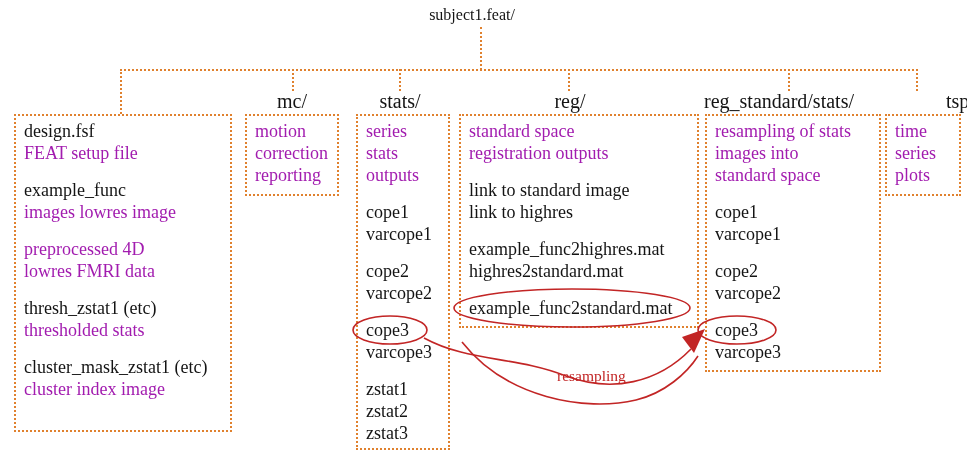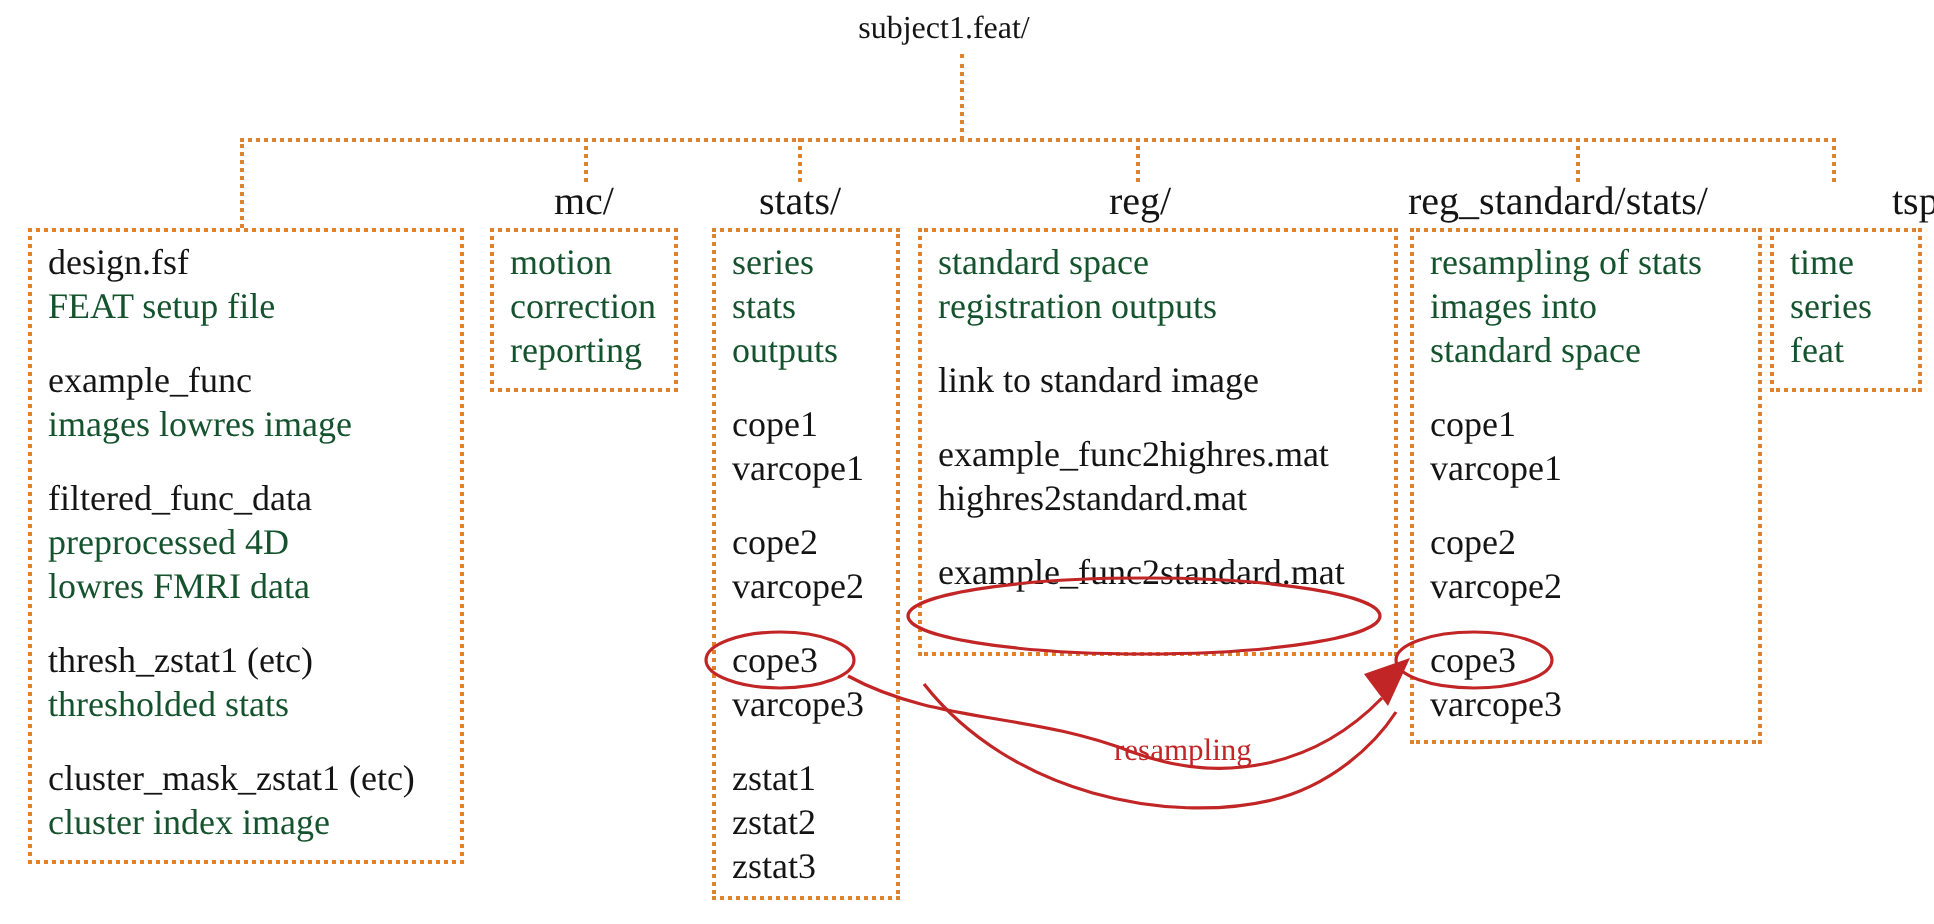--- a/index.html
+++ b/index.html
@@ -27,21 +27,21 @@
   .box{
     position:absolute;
     border:2px dotted #e0812e;
     padding:4px 8px;
     box-sizing:border-box;
     font-size:18px;
   }
   .grp + .grp{margin-top:15px;}
   .ln{line-height:22px;white-space:nowrap;}
   .f{color:#141414;}
-  .d{color:#14532d;}
+  .d{color:#a21caf;}
   
   #overlay{position:absolute;top:0;left:0;pointer-events:none;}
   .resampling{
     position:absolute;left:513px;top:367px;
     color:#c22525;font-size:15.5px;white-space:nowrap;margin-left:44px;
   }
 </style>
 </head>
 <body>
 
@@ -67,21 +67,20 @@
   <div class="box" style="left:14px;top:114px;width:218px;height:318px;">
     <div class="grp">
       <div class="ln f">design.fsf</div>
       <div class="ln d">FEAT setup file</div>
     </div>
     <div class="grp">
       <div class="ln f">example_func</div>
       <div class="ln d">images lowres image</div>
     </div>
     <div class="grp">
-      <div class="ln f">filtered_func_data</div>
       <div class="ln d">preprocessed 4D</div>
       <div class="ln d">lowres FMRI data</div>
     </div>
     <div class="grp">
       <div class="ln f">thresh_zstat1 (etc)</div>
       <div class="ln d">thresholded stats</div>
     </div>
     <div class="grp">
       <div class="ln f">cluster_mask_zstat1 (etc)</div>
       <div class="ln d">cluster index image</div>
@@ -121,20 +120,21 @@
     </div>
   </div>
 
   <div class="box" style="left:459px;top:114px;width:240px;height:214px;">
     <div class="grp">
       <div class="ln d">standard space</div>
       <div class="ln d">registration outputs</div>
     </div>
     <div class="grp">
       <div class="ln f">link to standard image</div>
+      <div class="ln f">link to highres</div>
     </div>
     <div class="grp">
       <div class="ln f">example_func2highres.mat</div>
       <div class="ln f">highres2standard.mat</div>
     </div>
     <div class="grp">
       <div class="ln f">example_func2standard.mat</div>
     </div>
   </div>
 
@@ -155,21 +155,21 @@
     <div class="grp">
       <div class="ln f">cope3</div>
       <div class="ln f">varcope3</div>
     </div>
   </div>
 
   <div class="box" style="left:885px;top:114px;width:76px;height:82px;">
     <div class="grp">
       <div class="ln d">time</div>
       <div class="ln d">series</div>
-      <div class="ln d">feat</div>
+      <div class="ln d">plots</div>
     </div>
   </div>
 
   <svg id="overlay" width="967" height="462" viewBox="0 0 967 462">
     <ellipse cx="390" cy="330" rx="37" ry="14" fill="none" stroke="#c22525" stroke-width="1.6"></ellipse>
     <ellipse cx="572" cy="308" rx="118" ry="19" fill="none" stroke="#c22525" stroke-width="1.6"></ellipse>
     <ellipse cx="737" cy="330" rx="39" ry="14" fill="none" stroke="#c22525" stroke-width="1.6"></ellipse>
     <path d="M 424 338 C 468 362, 515 356, 566 376 C 612 393, 658 383, 691 349" fill="none" stroke="#c22525" stroke-width="1.6"></path>
     <path d="M 462 342 C 506 398, 585 412, 636 400 C 665 393, 687 373, 698 356" fill="none" stroke="#c22525" stroke-width="1.6"></path>
     <polygon points="705,329 682,337 694,353" fill="#c22525"></polygon>

